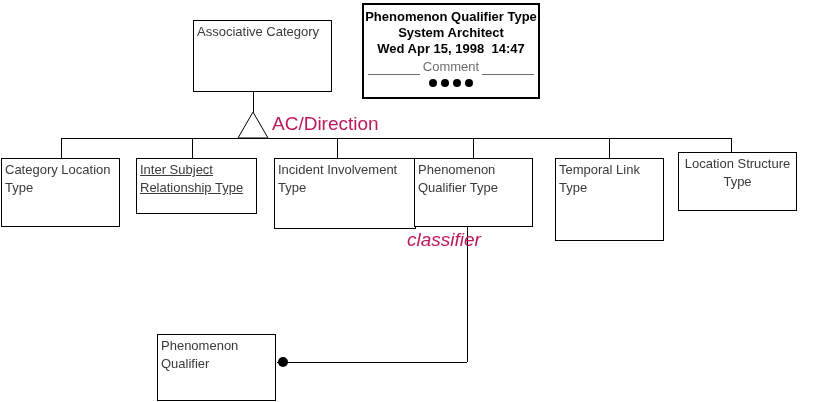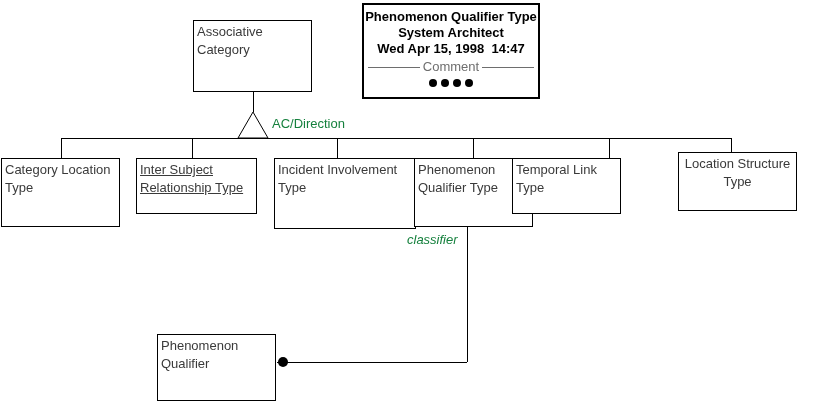--- a/index.html
+++ b/index.html
@@ -26,22 +26,22 @@
     border: 1px solid #000000;
     background: #ffffff;
     box-sizing: border-box;
     color: #3a3a3a;
     font-size: 13px;
     line-height: 18px;
     padding: 2px 3px;
   }
   .floating-label {
     position: absolute;
-    color: #15803d;
-    font-size: 13px;
+    color: #be185d;
+    font-size: 19px;
     line-height: 16px;
     white-space: nowrap;
   }
   .floating-label.italic { font-style: italic; }
   #title-block {
     position: absolute;
     left: 362px; top: 3px;
     width: 178px; height: 96px;
     border: 2px solid #000000;
     background: #ffffff;
@@ -49,21 +49,21 @@
     text-align: center;
     color: #000000;
     font-size: 13px;
     font-weight: bold;
     line-height: 16px;
     padding-top: 4px;
   }
   #title-block .tb-line { white-space: pre; }
   .comment-row {
     display: flex;
-    align-items: center;
+    align-items: flex-end;
     margin-top: 2px;
     padding: 0 4px;
   }
   .comment-row .rule {
     flex: 1;
     height: 0;
     border-top: 1px solid #6e6e6e;
   }
   .comment-row .comment-text {
     color: #6e6e6e;
@@ -120,39 +120,39 @@
       <span class="rule"></span>
     </div>
     <div class="dots-row">
         <span class="dot"></span>
         <span class="dot"></span>
         <span class="dot"></span>
         <span class="dot"></span>
       </div>
   </div>
 
-  <div class="node" style="left:193px; top:20px; width:119px; height:72px;">
+  <div class="node" style="left:193px; top:20px; width:139px; height:72px;">
     <span>Associative Category</span>
   </div>
 
   <div class="floating-label" style="left:272px; top:116px;">AC/Direction</div>
 
   <div class="node" style="left:1px;   top:158px; width:119px; height:69px;">
     <span>Category Location Type</span>
   </div>
   <div class="node" style="left:136px; top:158px; width:121px; height:56px;text-decoration:underline;">
     <span>Inter Subject Relationship Type</span>
   </div>
   <div class="node" style="left:274px; top:158px; width:142px; height:71px;">
     <span>Incident Involvement Type</span>
   </div>
   <div class="node" style="left:414px; top:158px; width:119px; height:69px;">
     <span>Phenomenon Qualifier Type</span>
   </div>
-  <div class="node" style="left:512px; top:158px; width:109px; height:56px;">
+  <div class="node" style="left:555px; top:158px; width:109px; height:83px;">
     <span>Temporal Link Type</span>
   </div>
   <div class="node" style="left:678px; top:152px; width:119px; height:59px;text-align:center;">
     <span>Location Structure Type</span>
   </div>
 
   <div class="floating-label italic" style="left:407px; top:232px;font-style:italic;">classifier</div>
 
   <div class="node" style="left:157px; top:334px; width:119px; height:67px;">
     <span>Phenomenon Qualifier</span>

